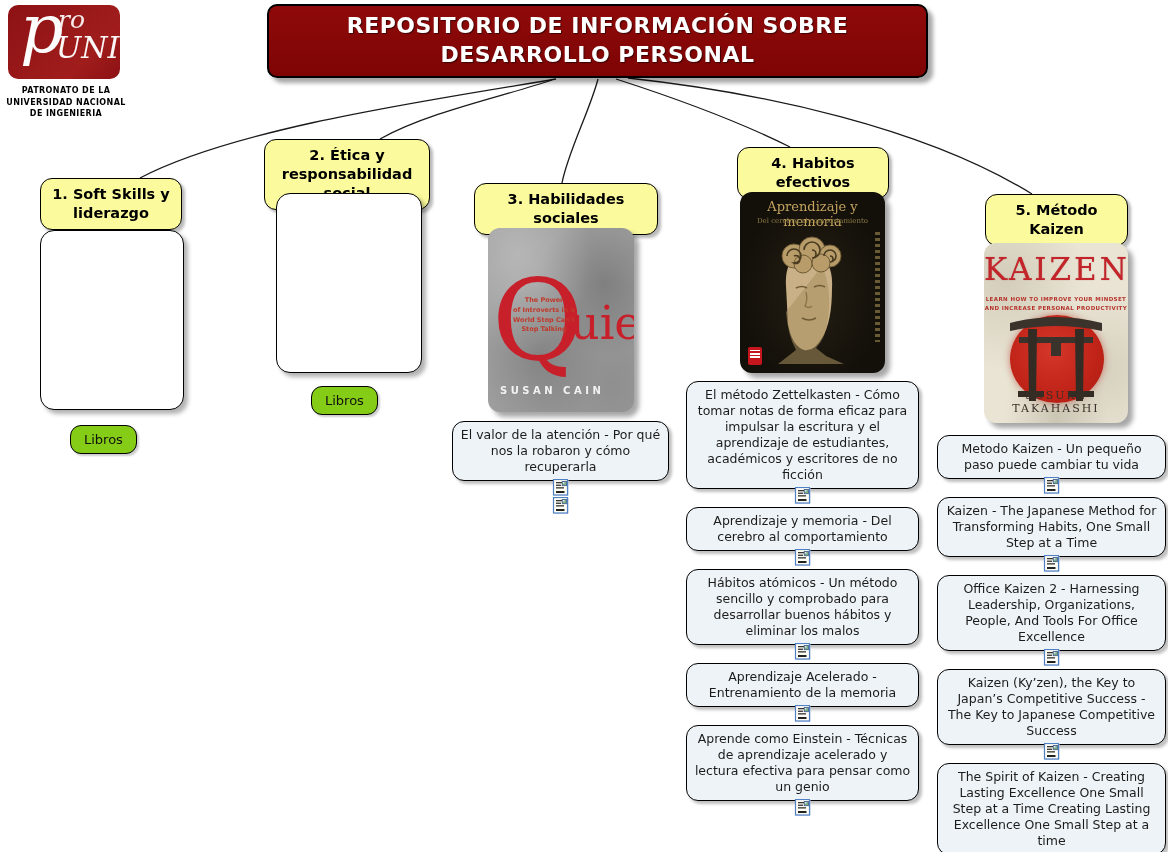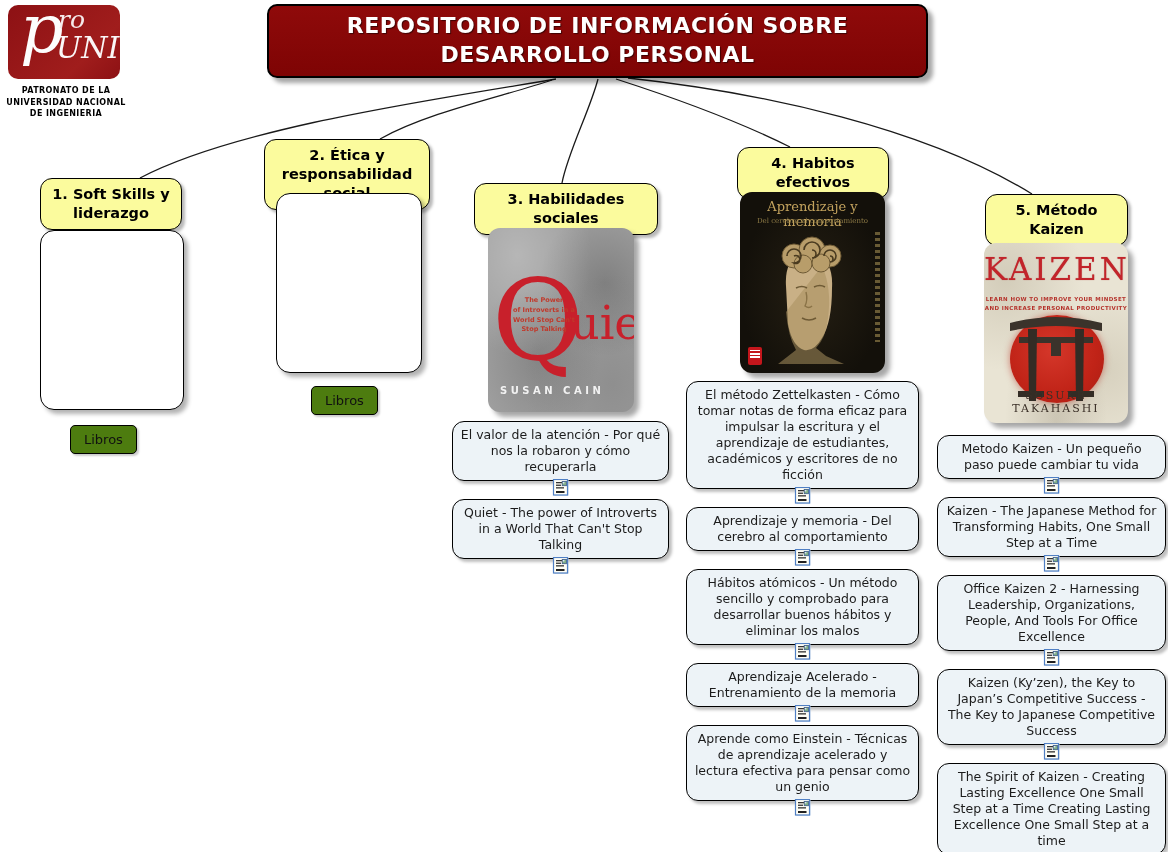--- a/index.html
+++ b/index.html
@@ -38,21 +38,21 @@
   .bl4 { left:737px; top:147px; width:152px; }
   .bl5 { left:985px; top:194px; width:143px; }
 
   
   .empty-img { position:absolute; background:#fff; border:1.4px solid #000; border-radius:14px;
     box-shadow:4px 4px 4px rgba(0,0,0,.3); }
   .w1 { left:40px;  top:230px; width:144px; height:180px; }
   .w2 { left:276px; top:193px; width:146px; height:180px; }
 
   
-  .libros { position:absolute; background:#4d7c0f; border:1.2px solid #000; border-radius:5px;
+  .libros { position:absolute; background:#84cc16; border:1.2px solid #000; border-radius:11px;
     padding:6px 13px; font-size:13px; color:#111; box-shadow:2px 2px 2px rgba(0,0,0,.2); }
   .li1 { left:70px;  top:425px; }
   .li2 { left:311px; top:386px; }
 
   
   .cover { position:absolute; border-radius:12px; box-shadow:5px 5px 5px rgba(0,0,0,.35); overflow:hidden; }
 
   .cover-quiet { left:488px; top:228px; width:146px; height:184px;
     background:#9e9e9e;
     background-image:
@@ -219,21 +219,20 @@
     <rect x="2.5" y="1" width="14" height="15.5" fill="#b9cfe8"></rect>
     <rect x="1.5" y="0.5" width="14" height="15.5" fill="#fffef5" stroke="#4f7fc4" stroke-width="1.2"></rect>
     <rect x="4" y="3" width="6" height="1.3" fill="#333"></rect>
     <rect x="4" y="5.6" width="5" height="1.3" fill="#333"></rect>
     <rect x="4" y="8.2" width="8" height="1.3" fill="#333"></rect>
     <rect x="4" y="12" width="8.5" height="2" fill="#222"></rect>
     <rect x="10.2" y="2.4" width="4.3" height="4.3" fill="#7fae86" stroke="#3c5b8a" stroke-width=".8"></rect>
     <rect x="10.9" y="3" width="1.5" height="1.5" fill="#dfe9f5"></rect>
   </svg>
 </span>
-    <div class="node">Quiet - The power of Introverts in a World That Can't Stop Talking</div>
     <span class="node-icon">
   <svg width="18" height="18" viewBox="0 0 18 18">
     <rect x="2.5" y="1" width="14" height="15.5" fill="#b9cfe8"></rect>
     <rect x="1.5" y="0.5" width="14" height="15.5" fill="#fffef5" stroke="#4f7fc4" stroke-width="1.2"></rect>
     <rect x="4" y="3" width="6" height="1.3" fill="#333"></rect>
     <rect x="4" y="5.6" width="5" height="1.3" fill="#333"></rect>
     <rect x="4" y="8.2" width="8" height="1.3" fill="#333"></rect>
     <rect x="4" y="12" width="8.5" height="2" fill="#222"></rect>
     <rect x="10.2" y="2.4" width="4.3" height="4.3" fill="#7fae86" stroke="#3c5b8a" stroke-width=".8"></rect>
     <rect x="10.9" y="3" width="1.5" height="1.5" fill="#dfe9f5"></rect>

